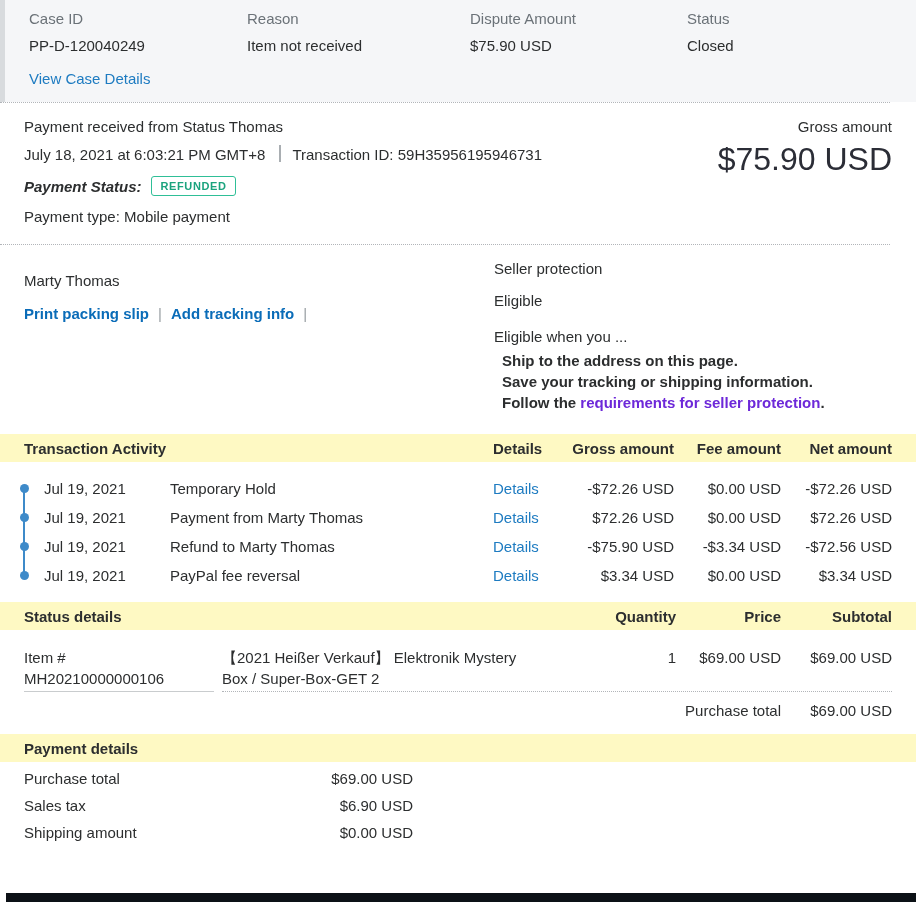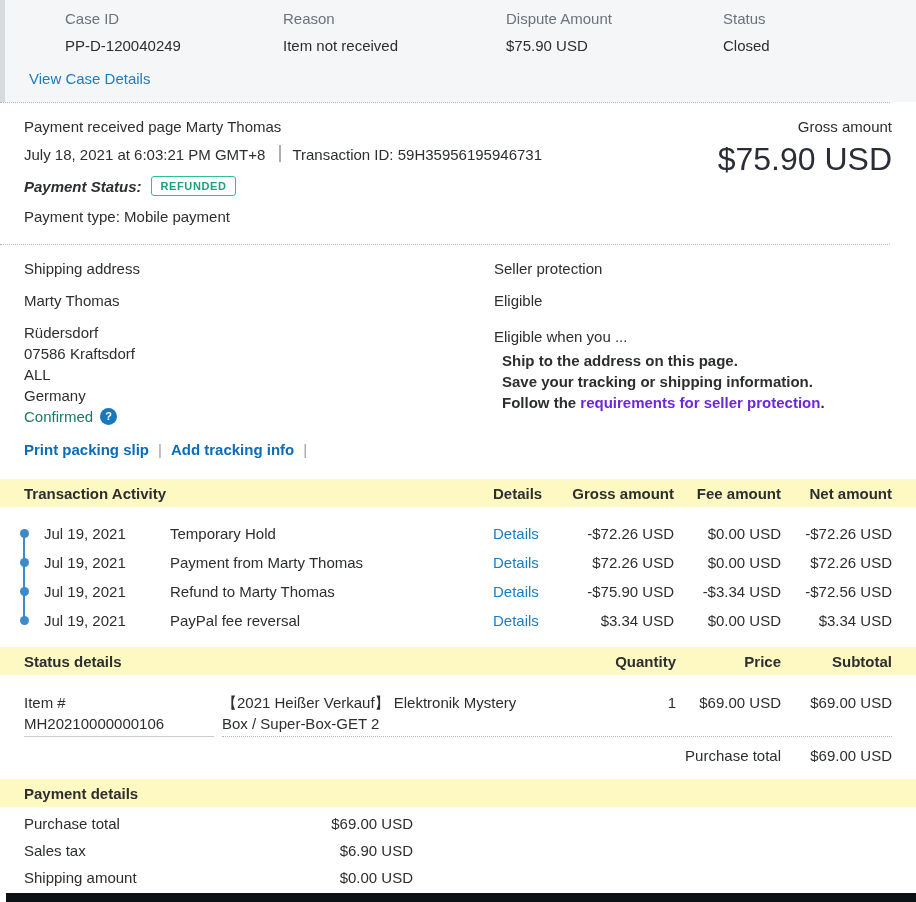--- a/index.html
+++ b/index.html
@@ -3,21 +3,21 @@
 <meta charset="utf-8">
 <style>
   html,body{margin:0;padding:0;background:#ffffff;}
   body{width:916px;height:902px;font-family:"Liberation Sans",sans-serif;color:#2c2e2f;
        -webkit-font-smoothing:antialiased;overflow:hidden;}
   .page{position:relative;width:916px;height:902px;background:#fff;overflow:hidden;}
 
   
   .band{box-sizing:border-box;height:102px;background:#f5f6f8;padding:10px 24px 0 24px;
         border-left:5px solid #d8dbde;position:relative;}
-  .band-cols{display:flex;margin-left:36px;}
+  .band-cols{display:flex;}
   .band-col1{width:218px;} .band-col2{width:223px;} .band-col3{width:217px;} .band-col4{flex:1;}
   .band-label{font-size:15px;color:#6b7278;margin-bottom:10px;}
   .band-value{font-size:15px;color:#2c2e2f;}
   .view-link{display:inline-block;margin-top:16px;font-size:15px;color:#1d7bc1;text-decoration:none;cursor:pointer;}
 
   .divider{border-top:1px dotted #b2b5b9;margin-right:26px;height:0;}
 
   
   .pay-summary{position:relative;padding:14px 24px 17px 24px;}
   .ps-title{font-size:15px;line-height:20px;}
@@ -121,52 +121,41 @@
       <div class="band-col4">
         <div class="band-label">Status</div>
         <div class="band-value">Closed</div>
       </div>
     </div>
     <a class="view-link">View Case Details</a>
   </section>
   <div class="divider" style="margin-right:26px"></div>
 
   <section class="pay-summary">
-    <div class="ps-title">Payment received page Marty Thomas</div>
+    <div class="ps-title">Payment received from Status Thomas</div>
     <div class="ps-dateline">
       <span>July 18, 2021 at 6:03:21 PM GMT+8</span>
       <span class="vbar"></span>
       <span>Transaction ID: 59H35956195946731</span>
     </div>
     <div class="ps-statusline">
       <span class="ps-statuslabel">Payment Status:</span>
       <span class="badge">REFUNDED</span>
     </div>
     <div class="ps-type">Payment type: Mobile payment</div>
     <div class="ps-right">
       <div class="gross-label">Gross amount</div>
       <div class="gross-value">$75.90 USD</div>
     </div>
   </section>
   <div class="divider"></div>
 
   <section class="addr-grid">
     <div class="addr-left">
-      <div class="sec-title">Shipping address</div>
       <div class="addr-name">Marty Thomas</div>
-      <div class="addr-block">
-        <div>Rüdersdorf</div>
-        <div>07586 Kraftsdorf</div>
-        <div>ALL</div>
-        <div>Germany</div>
-        <div class="confirmed-row">
-          <span class="confirmed">Confirmed</span>
-          <span class="qicon">?</span>
-        </div>
-      </div>
       <div class="action-links">
         <a class="action-link">Print packing slip</a>
         <span class="pipe">|</span>
         <a class="action-link">Add tracking info</a>
         <span class="pipe">|</span>
       </div>
     </div>
     <div class="addr-right">
       <div class="sec-title">Seller protection</div>
       <div class="sp-status">Eligible</div>

